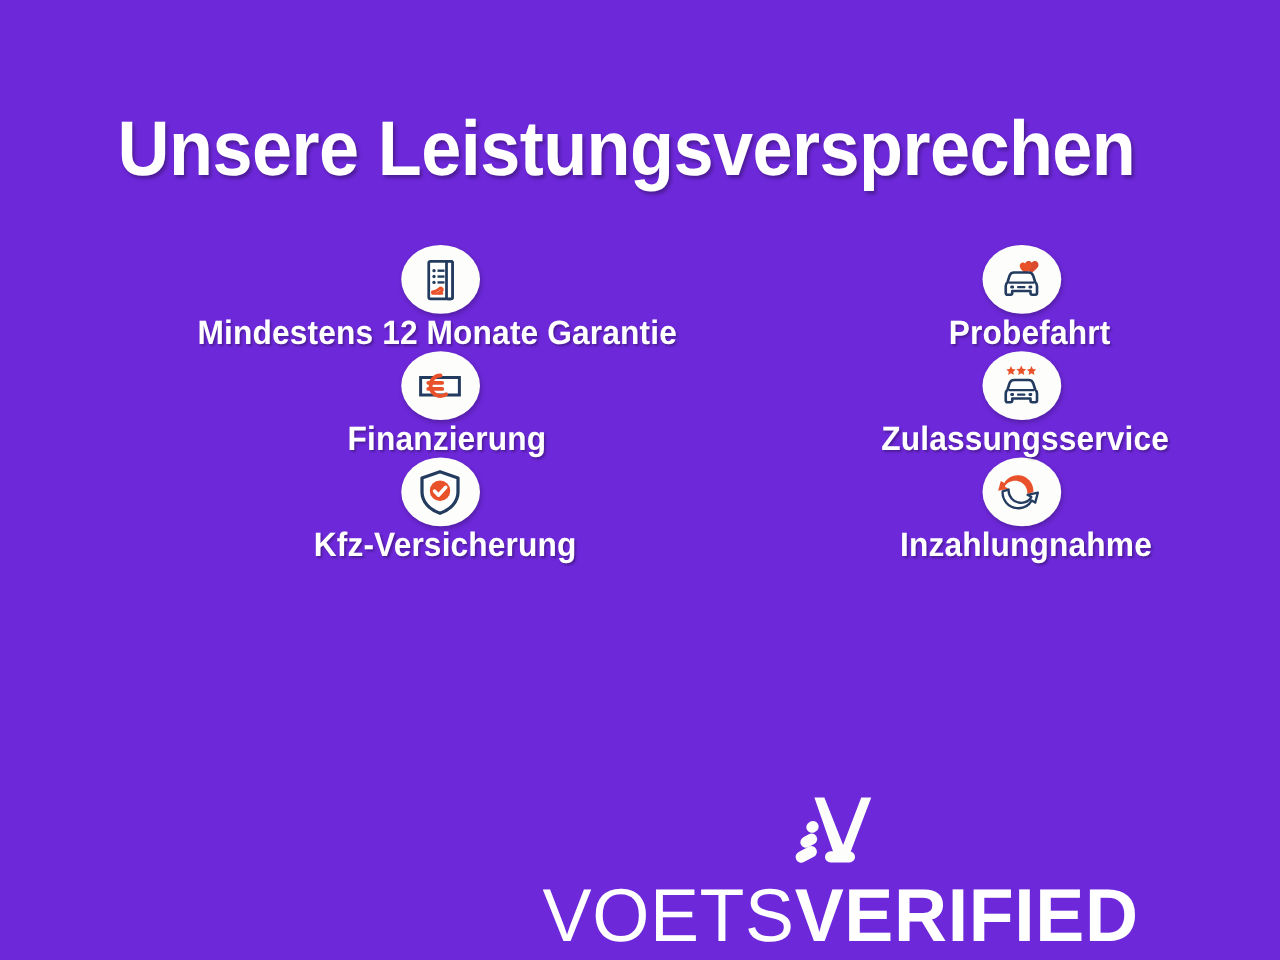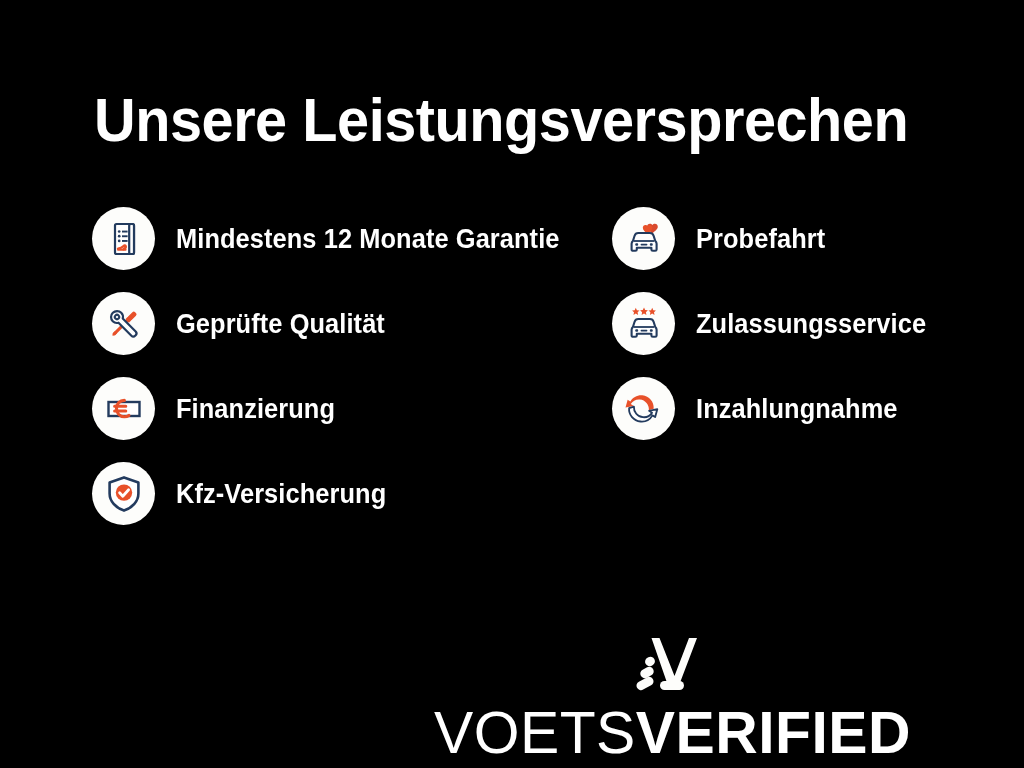--- a/index.html
+++ b/index.html
@@ -9,21 +9,21 @@
     background:#1c3557;
     font-family:"Liberation Sans", sans-serif;
     overflow:hidden;
     position:relative;
   }
   .banner {
     position:absolute;
     inset:0;
     width:1024px;
     height:768px;
-    background:#000000;
+    background:#6d28d9;
   }
 
   
   .title {
     position:absolute;
     left:94px;
     top:86px;
     font-size:62px;
     line-height:68px;
     font-weight:bold;
@@ -46,20 +46,21 @@
     position:absolute;
     top:0;
   }
   .col-left  { left:92px;  width:520px; }
   .col-right { left:612px; width:410px; }
 
   .feature {
     display:flex;
     align-items:center;
     height:85px;
+    flex-direction:column;
   }
   .icon-badge {
     width:63px;
     height:63px;
     min-width:63px;
     border-radius:50%;
     background:#fdfdfb;
     display:flex;
     align-items:center;
     justify-content:center;
@@ -123,39 +124,20 @@
             <rect x="18" y="16.3" width="5.6" height="1.9" fill="#233b5e"></rect>
             <circle cx="15.2" cy="21.9" r="1.35" fill="#233b5e"></circle>
             <rect x="18" y="21" width="5.6" height="1.9" fill="#233b5e"></rect>
             <path d="M14 29.6c2.6-.3 4.3-1.2 5.6-2.6.8-.9 2.1-.6 2.2.5.1 1.2-1 2.2-2.4 2.8" fill="none" stroke="#e8512a" stroke-width="2.4" stroke-linecap="round"></path>
             <path d="M14 30.8h7.6" stroke="#e8512a" stroke-width="2" stroke-linecap="round"></path>
           </svg>
         </span>
         <span class="feature-label">Mindestens 12 Monate Garantie</span>
       </div>
 
-      <div class="feature">
-        <span class="icon-badge">
-          <svg width="40" height="40" viewBox="0 0 40 40">
-
-            <g transform="rotate(45 20 20)">
-              <rect x="18.3" y="4.5" width="3.6" height="8.5" rx="1.2" fill="#e8512a" stroke="#e8512a" stroke-width="1.4"></rect>
-              <rect x="17.6" y="12.6" width="5" height="3" fill="#e8512a"></rect>
-              <rect x="18.6" y="15.2" width="3" height="19" fill="#e8512a"></rect>
-              <path d="M18.6 31.5h3v3.3l-1.5 1.6-1.5-1.6z" fill="#e8512a"></path>
-            </g>
-
-            <g transform="rotate(-45 20 20)">
-              <path d="M20 4.2c-3.3 0-6 2.6-6 5.9 0 2.2 1.2 4.1 3 5.1v18.3c0 1.5 1.3 2.7 3 2.7s3-1.2 3-2.7V15.2c1.8-1 3-2.9 3-5.1 0-3.3-2.7-5.9-6-5.9z" fill="#fff" stroke="#233b5e" stroke-width="2.2" stroke-linejoin="round"></path>
-              <circle cx="20" cy="10.1" r="2.2" fill="#fff" stroke="#233b5e" stroke-width="2"></circle>
-            </g>
-          </svg>
-        </span>
-        <span class="feature-label">Geprüfte Qualität</span>
-      </div>
 
       <div class="feature">
         <span class="icon-badge">
           <svg width="40" height="40" viewBox="0 0 40 40">
             <rect x="4.5" y="13" width="31" height="14" fill="#fff" stroke="#233b5e" stroke-width="2.4"></rect>
             <path d="M20.4 11.4c-4.6 0-7.9 3.4-7.9 8.2s3.3 8.2 7.9 8.2c1.8 0 3.3-.5 4.5-1.4" fill="none" stroke="#e8512a" stroke-width="3.1" stroke-linecap="round"></path>
             <path d="M10.6 17.2h11.2M10.6 22.1h11.2" stroke="#e8512a" stroke-width="3" stroke-linecap="round"></path>
           </svg>
         </span>
         <span class="feature-label">Finanzierung</span>

